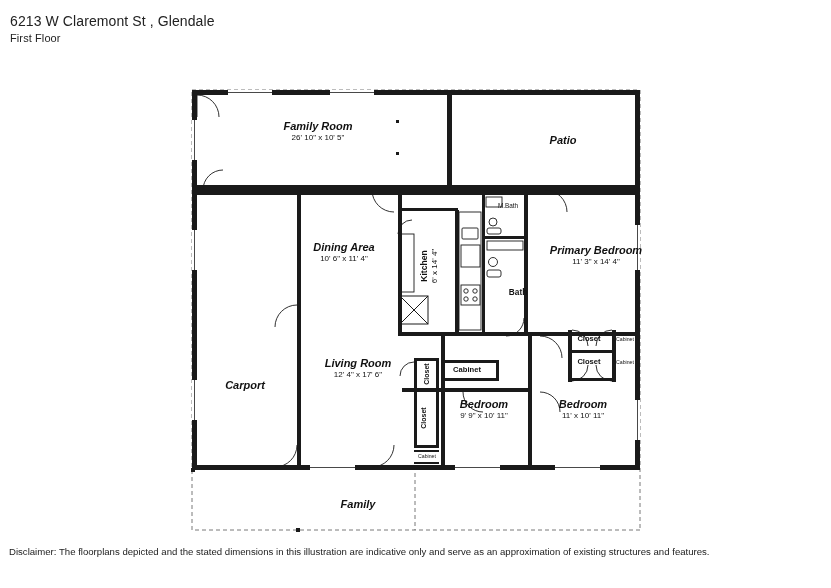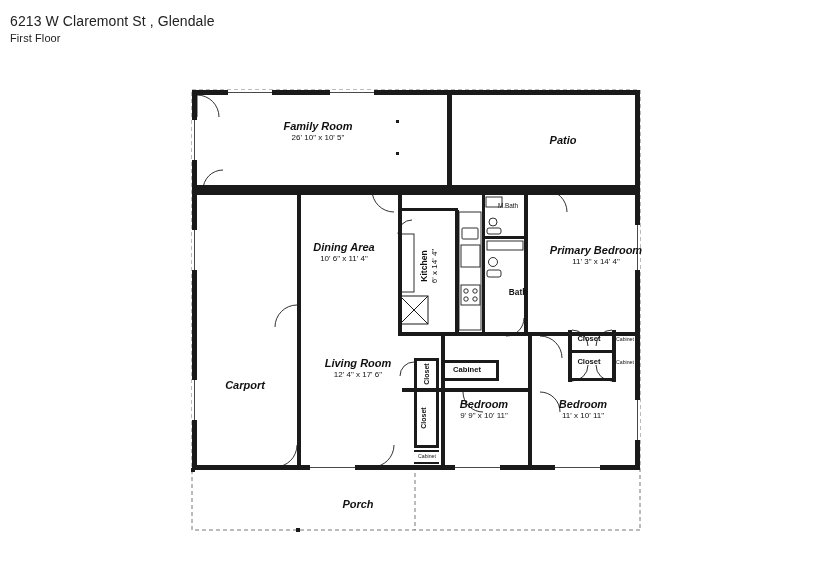--- a/index.html
+++ b/index.html
@@ -311,21 +311,21 @@
   <span class="name">Bedroom</span>
   <span class="dim">9' 9" x 10' 11"</span>
 </div>
 
 <div class="lbl big" style="left:583px; top:409px; transform:translate(-50%,-50%);">
   <span class="name">Bedroom</span>
   <span class="dim">11' x 10' 11"</span>
 </div>
 
 <div class="lbl big" style="left:358px; top:504px; transform:translate(-50%,-50%);">
-  <span class="name">Porch</span>
+  <span class="name">Family</span>
 </div>
 
 <div class="lbl" style="left:589px; top:339px; transform:translate(-50%,-50%); font-weight:bold; font-size:7.6px;">
   <span>Closet</span>
 </div>
 <div class="lbl" style="left:589px; top:362px; transform:translate(-50%,-50%); font-weight:bold; font-size:7.6px;">
   <span>Closet</span>
 </div>
 <div class="lbl vert" style="left:427px; top:374px; transform:translate(-50%,-50%) rotate(-90deg); font-weight:bold; font-size:7px;">
   <span>Closet</span>
@@ -341,13 +341,14 @@
   <span>Cabinet</span>
 </div>
 <div class="lbl tiny" style="left:625px; top:362px; transform:translate(-50%,-50%);">
   <span>Cabinet</span>
 </div>
 <div class="lbl tiny" style="left:427px; top:456px; transform:translate(-50%,-50%);">
   <span>Cabinet</span>
 </div>
 
 <div class="footer">
+  <div>Disclaimer: The floorplans depicted and the stated dimensions in this illustration are indicative only and serve as an approximation of existing structures and features.</div>
 </div>
 
 </body></html>

